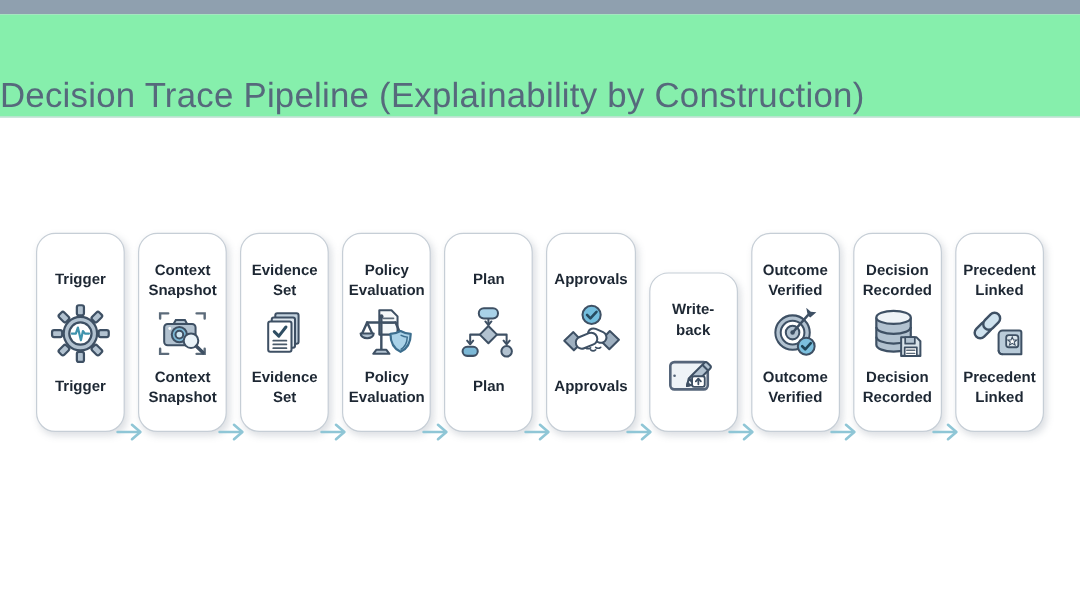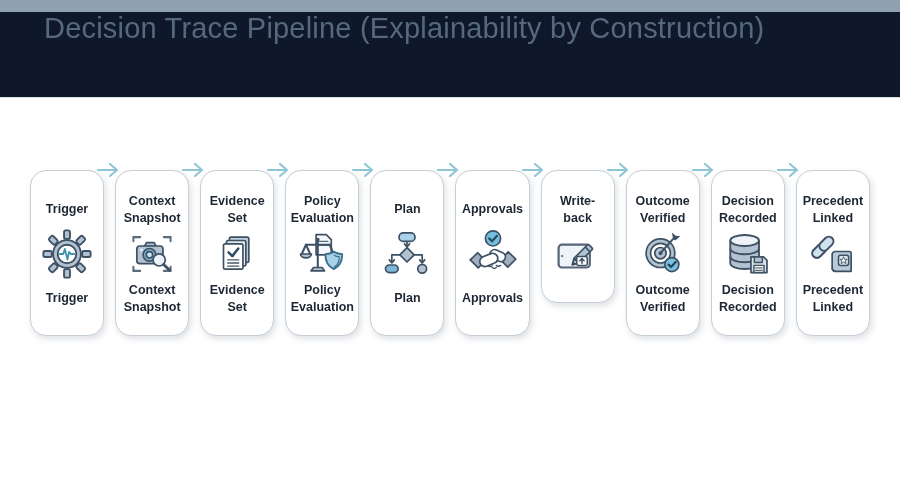--- a/index.html
+++ b/index.html
@@ -2,29 +2,29 @@
 <html><head>
 <meta charset="utf-8">
 <style>
   html,body{margin:0;padding:0;}
   body{
     width:900px;height:502px;overflow:hidden;background:#ffffff;
     font-family:"Liberation Sans","DejaVu Sans",sans-serif;position:relative;
   }
   .top-bar{height:12px;background:#8fa0af;}
   .header{
-    height:86px;background:#0f172a;border-bottom:1px solid #d9dee5;
-    display:flex;align-items:flex-start;padding-left:44px;box-sizing:border-box;
+    height:86px;background:#86efac;border-bottom:1px solid #d9dee5;
+    display:flex;align-items:flex-end;box-sizing:border-box;
   }
   .header h1{
     margin:0;font-size:29px;font-weight:400;color:#56697c;letter-spacing:.2px;
   }
   .content{position:relative;height:403px;}
   .pipeline{
-    display:flex;align-items:flex-start;margin:72px 30px 0;height:190px;
+    display:flex;align-items:flex-end;margin:72px 30px 0;height:190px;
   }
   .stage{
     flex:1 1 0;min-width:0;background:#fff;border:1.5px solid #c6ced6;border-radius:16px;
     box-shadow:2px 3px 6px rgba(100,115,130,.22);
     display:flex;flex-direction:column;align-items:center;justify-content:space-between;
     padding:22px 2px 20px;box-sizing:border-box;
   }
   .stage-title,.stage-label{
     font-size:12.5px;font-weight:700;color:#1d2733;text-align:center;line-height:1.3;
     white-space:pre-line;min-height:33px;display:flex;align-items:center;justify-content:center;

